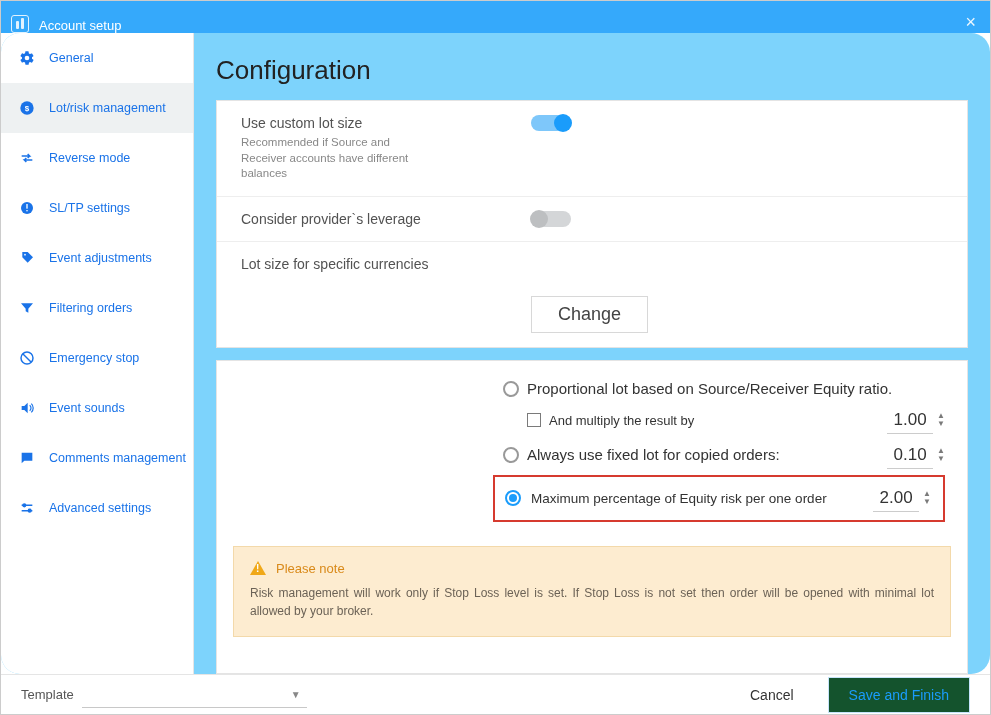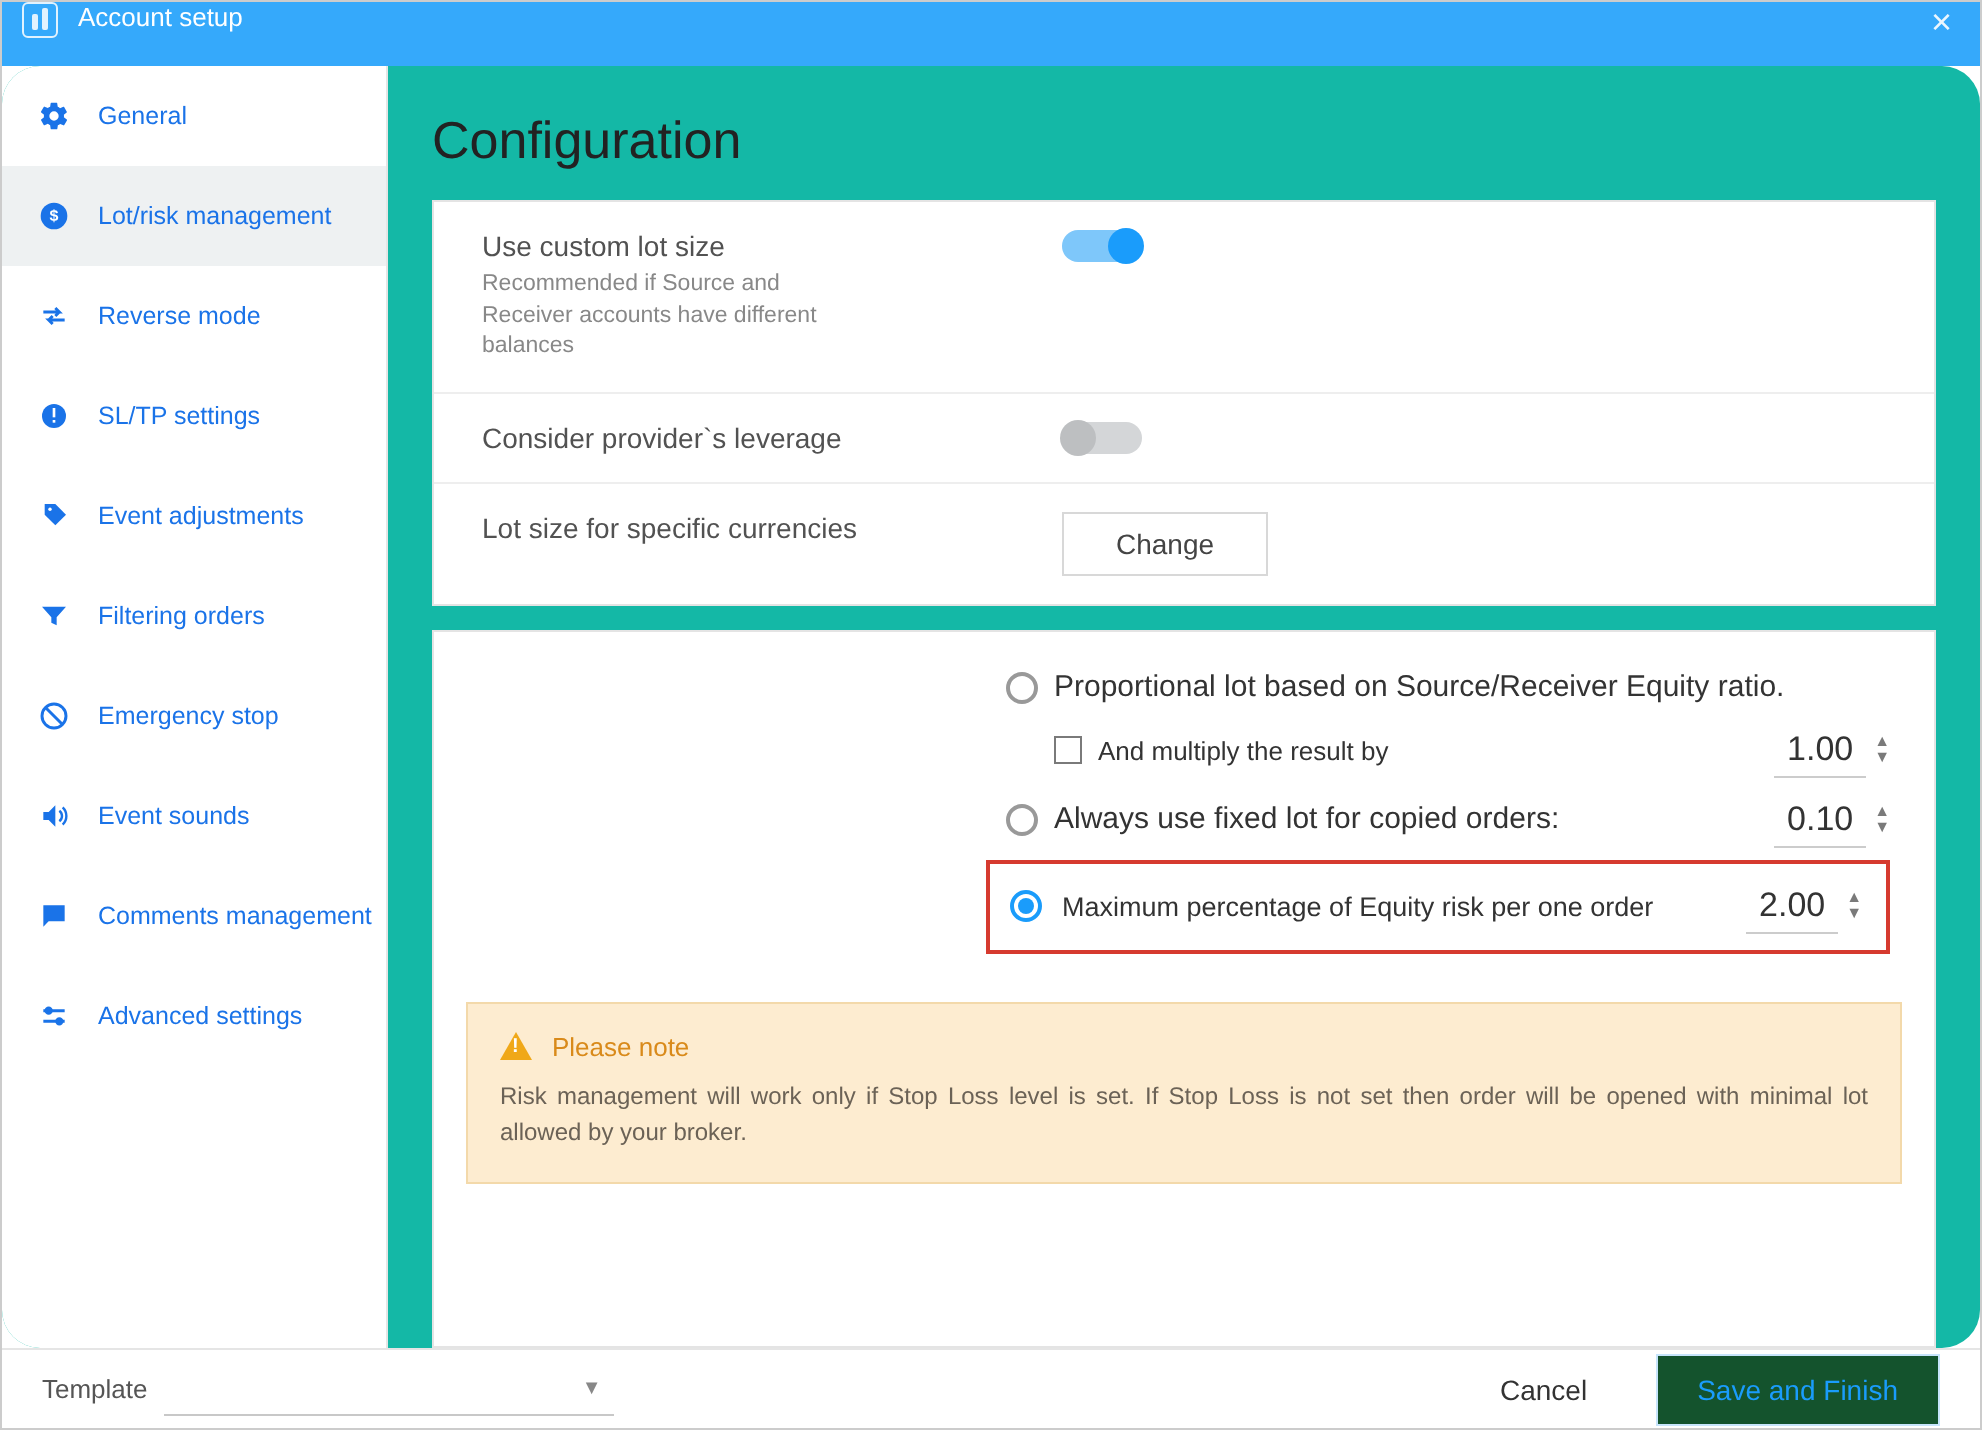--- a/index.html
+++ b/index.html
@@ -1,28 +1,28 @@
 <!DOCTYPE html>
 <html><head>
 <meta charset="utf-8">
 <style>
   * { box-sizing: border-box; margin: 0; padding: 0; }
   body { font-family: -apple-system, BlinkMacSystemFont, "Segoe UI", Arial, sans-serif; font-size: 13px; color: #333; background: #fff; width: 991px; height: 715px; overflow: hidden; }
   
   .window { width: 991px; height: 715px; display: flex; flex-direction: column; border: 1px solid #ccc; }
   
-  .titlebar { background: #35a9fb; color: #fff; height: 32px; display: flex; align-items: flex-start; padding: 0 10px; font-size: 13px; }
+  .titlebar { background: #35a9fb; color: #fff; height: 32px; display: flex; align-items: flex-end; padding: 0 10px; font-size: 13px; }
   .titlebar .app-icon { width: 18px; height: 18px; border: 1.5px solid #fff; border-radius: 3px; margin-right: 10px; display: flex; align-items: center; justify-content: center; position: relative; opacity: 0.85;}
   .titlebar .app-icon::before, .titlebar .app-icon::after { content:""; position:absolute; background:#fff; width:3px; border-radius:1px;}
   .titlebar .app-icon::before { height:8px; left:4px; bottom:3px;}
   .titlebar .app-icon::after { height:11px; right:4px; bottom:3px;}
   .titlebar .title { flex: 1; }
   .titlebar .close { font-size: 18px; cursor: pointer; opacity: 0.9; padding: 0 4px;}
   
-  .body { flex: 1; display: flex; background: #14b8a6; overflow: hidden; min-height:0;border-radius:19px;}
+  .body { flex: 1; display: flex; background: #7dd3fc; overflow: hidden; min-height:0;border-radius:19px;}
   
   .sidebar { width: 193px; background: #fff; border-right: 1px solid #e5e5e5; overflow-y: auto; }
   .nav-item { height: 50px; display: flex; align-items: center; padding-left: 16px; color: #1a73e8; font-size: 12.5px; cursor: pointer; }
   .nav-item.active { background: #eef1f2; }
   .nav-item .nav-icon { width: 20px; display: flex; align-items: center; justify-content: center; margin-right: 12px; color: #1a73e8; }
   .nav-item .nav-icon svg { width: 16px; height: 16px; }
   
   .main { flex: 1; padding: 22px 22px 0 22px; display: flex; flex-direction: column; min-height:0; }
   .main h1 { font-size: 26px; font-weight: 500; color: #222; margin-bottom: 14px; }
   
@@ -31,21 +31,21 @@
   .setting-row:last-child { border-bottom: none;}
   .setting-label { width: 290px; font-size: 14px; color: #525252; }
   .setting-sub { font-size: 11.5px; color: #888; margin-top: 4px; line-height: 1.35; max-width: 180px;}
   .setting-control { flex: 1; }
   
   .toggle { width: 40px; height: 16px; background: #d4d6d8; border-radius: 9px; position: relative; cursor: pointer; }
   .toggle .knob { width: 18px; height: 18px; background: #bdbfc1; border-radius: 50%; position: absolute; top: -1px; left: -1px; }
   .toggle.on { background: #7ec7fa; }
   .toggle.on .knob { background: #1a9cfb; left: auto; right: -1px; }
   
-  .btn { background: #fff; border: 1px solid #d8d8d8; padding: 7px 26px; font-size: 14px; color: #444; cursor: pointer; }
+  .btn { background: #fff; border: 1px solid #d8d8d8; padding: 7px 26px; font-size: 18px; color: #444; cursor: pointer; margin-top: 40px; }
   
   .scroll-panel { background: #fff; border: 1px solid #e4e4e4; flex: 1; margin-top: 12px; position: relative; overflow-y: auto; min-height:0; }
   .scroll-inner { padding: 12px 16px 20px 16px; }
   
   .radio-row { display: flex; align-items: center; margin: 6px 0 6px 270px; }
   .radio-row .rtext { flex: 1; font-size: 15px; color: #333; margin-left: 8px; line-height: 1.35;}
   .radio { width: 16px; height: 16px; border: 2px solid #999; border-radius: 50%; display: inline-block; position: relative; flex-shrink:0;}
   .radio.checked { border-color: #1a9cfb; }
   .radio.checked::after { content: ""; width: 8px; height: 8px; background: #1a9cfb; border-radius: 50%; position: absolute; top: 2px; left: 2px; }
   

